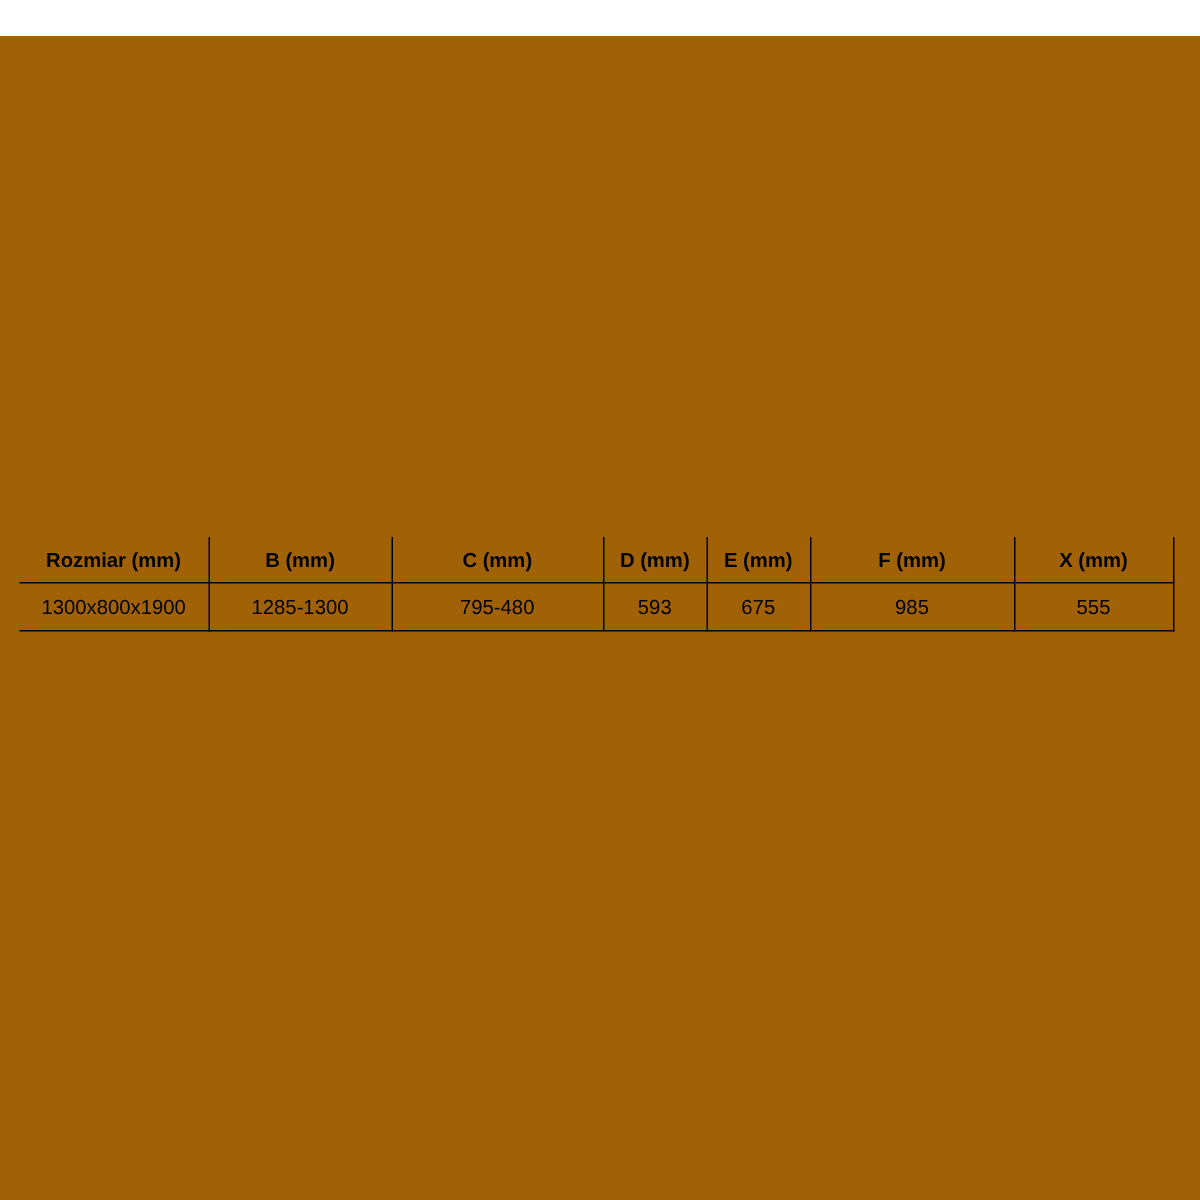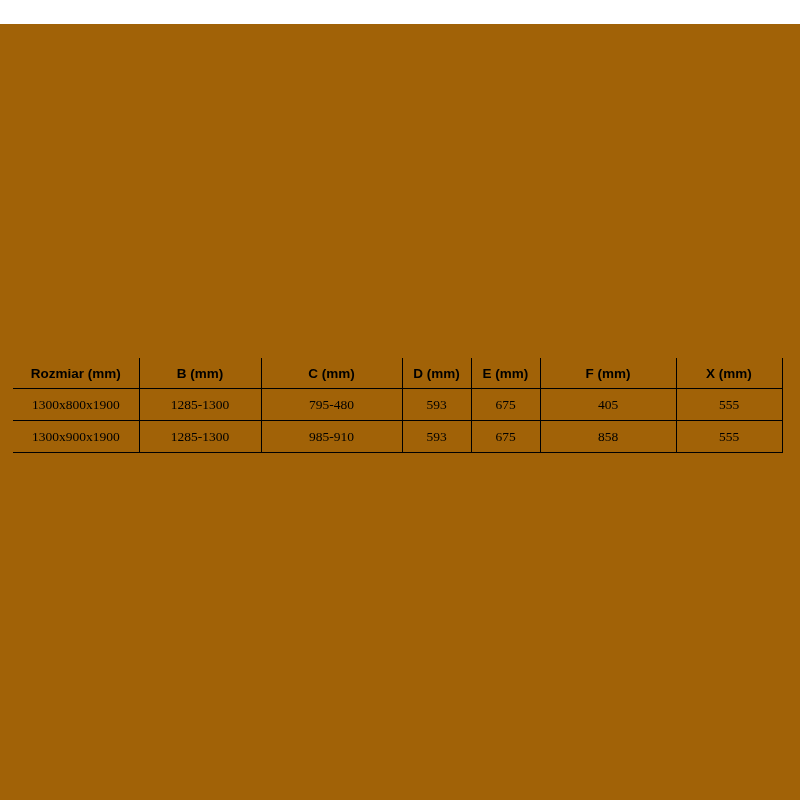--- a/index.html
+++ b/index.html
@@ -39,21 +39,20 @@
     white-space: nowrap;
     overflow: hidden;
   }
   .spec-table th {
     font-weight: bold;
     height: 30px;
   }
   .spec-table td {
     font-weight: normal;
     height: 31px;
-    font-family: Liberation Serif, serif;
   }
 </style>
 </head>
 <body>
 
 <div class="page">
   <div class="table-wrap">
     <table class="spec-table">
       <colgroup>
         <col style="width:126px">
@@ -75,28 +74,19 @@
           <th>X (mm)</th>
         </tr>
       </thead>
       <tbody>
         <tr>
           <td>1300x800x1900</td>
           <td>1285-1300</td>
           <td>795-480</td>
           <td>593</td>
           <td>675</td>
-          <td>405</td>
-          <td>555</td>
-        </tr>
-        <tr>
-          <td>1300x900x1900</td>
-          <td>1285-1300</td>
-          <td>985-910</td>
-          <td>593</td>
-          <td>675</td>
-          <td>858</td>
+          <td>985</td>
           <td>555</td>
         </tr>
       </tbody>
     </table>
   </div>
 </div>
 
 </body></html>

